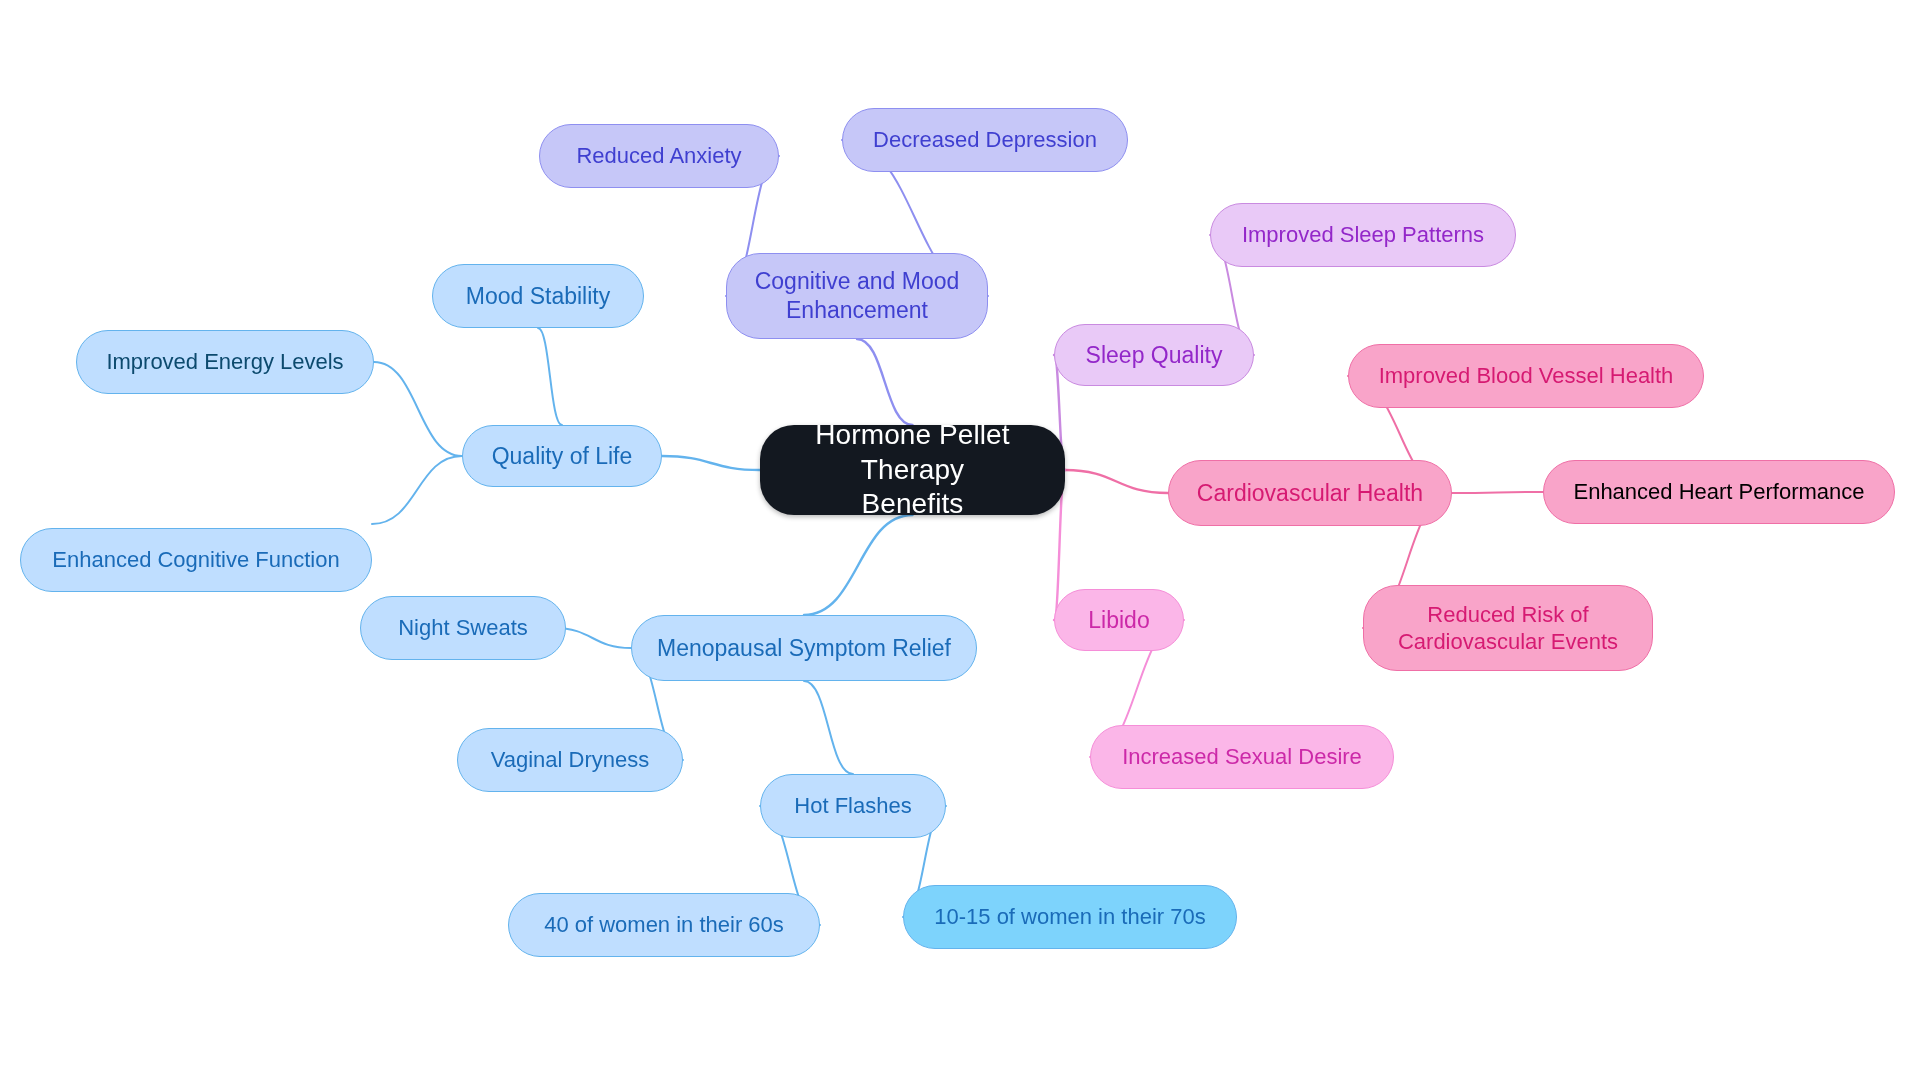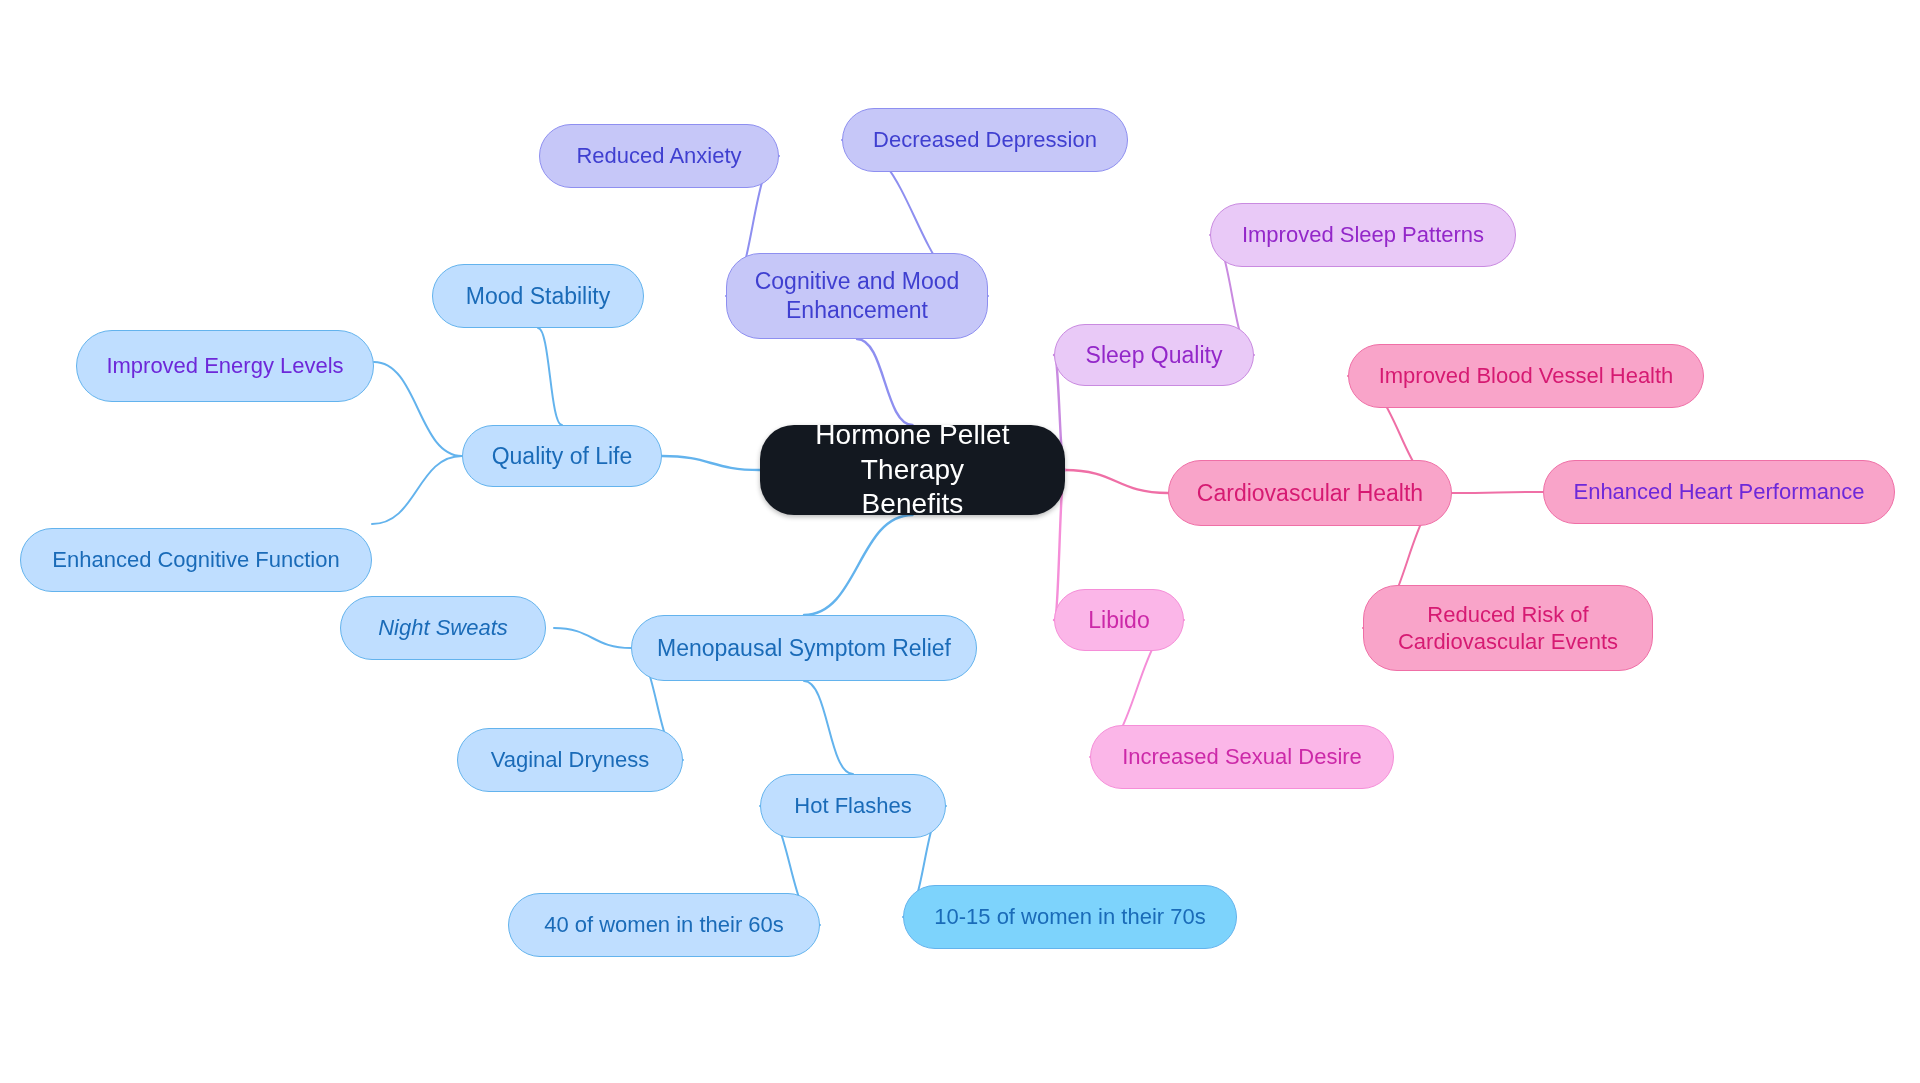--- a/index.html
+++ b/index.html
@@ -85,36 +85,36 @@
       <path d="M 631 648 C 592.5 648, 592.5 628, 554 628" fill="none" stroke="#63b3ed" stroke-width="2" stroke-linecap="round"></path>
       <path d="M 631 648 C 657 648, 657 760, 683 760" fill="none" stroke="#63b3ed" stroke-width="2" stroke-linecap="round"></path>
       <path d="M 804 681 C 828.5 681, 828.5 774, 853 774" fill="none" stroke="#63b3ed" stroke-width="2" stroke-linecap="round"></path>
       <path d="M 760 806 C 790 806, 790 925, 820 925" fill="none" stroke="#63b3ed" stroke-width="2" stroke-linecap="round"></path>
       <path d="M 946 806 C 924.5 806, 924.5 917, 903 917" fill="none" stroke="#63b3ed" stroke-width="2" stroke-linecap="round"></path>
     </svg>
   <div id="node-layer">
       <div class="node root two-line" style="left: 760px; top: 425px; width: 305px; height: 90px; background: rgb(19, 24, 32); border-color: rgb(19, 24, 32); color: rgb(255, 255, 255);"><span>Hormone Pellet Therapy
 Benefits</span></div>
       <div class="node branch" style="left: 462px; top: 425px; width: 200px; height: 62px; background: rgb(191, 222, 255); border-color: rgb(99, 179, 237); color: rgb(26, 107, 184);"><span>Quality of Life</span></div>
-      <div class="node leaf" style="left: 76px; top: 330px; width: 298px; height: 72px; background: rgb(191, 222, 255); border-color: rgb(99, 179, 237); color: #6d28d9;"><span>Improved Energy Levels</span></div>
+      <div class="node leaf" style="left: 76px; top: 330px; width: 298px; height: 64px; background: rgb(191, 222, 255); border-color: rgb(99, 179, 237); color: #0c4a6e;"><span>Improved Energy Levels</span></div>
       <div class="node leaf" style="left: 20px; top: 492px; width: 352px; height: 64px; background: rgb(191, 222, 255); border-color: rgb(99, 179, 237); color: rgb(26, 107, 184); margin-top: 36px;"><span>Enhanced Cognitive Function</span></div>
       <div class="node branch two-line" style="left: 726px; top: 253px; width: 262px; height: 86px; background: rgb(198, 199, 248); border-color: rgb(142, 143, 240); color: rgb(63, 63, 208);"><span>Cognitive and Mood
 Enhancement</span></div>
       <div class="node leaf" style="left: 539px; top: 124px; width: 240px; height: 64px; background: rgb(198, 199, 248); border-color: rgb(142, 143, 240); color: rgb(63, 63, 208);"><span>Reduced Anxiety</span></div>
       <div class="node leaf" style="left: 842px; top: 108px; width: 286px; height: 64px; background: rgb(198, 199, 248); border-color: rgb(142, 143, 240); color: rgb(63, 63, 208); text-align: center;"><span>Decreased Depression</span></div>
       <div class="node branch" style="left: 432px; top: 264px; width: 212px; height: 64px; background: rgb(191, 222, 255); border-color: rgb(99, 179, 237); color: rgb(26, 107, 184);"><span>Mood Stability</span></div>
       <div class="node branch" style="left: 1054px; top: 324px; width: 200px; height: 62px; background: rgb(233, 201, 247); border-color: rgb(201, 138, 224); color: rgb(147, 39, 201);"><span>Sleep Quality</span></div>
       <div class="node leaf" style="left: 1210px; top: 203px; width: 306px; height: 64px; background: rgb(233, 201, 247); border-color: rgb(201, 138, 224); color: rgb(147, 39, 201);"><span>Improved Sleep Patterns</span></div>
       <div class="node branch" style="left: 1168px; top: 460px; width: 284px; height: 66px; background: rgb(249, 164, 201); border-color: rgb(239, 111, 166); color: rgb(214, 26, 114); text-align: right;"><span>Cardiovascular Health</span></div>
       <div class="node leaf" style="left: 1348px; top: 344px; width: 356px; height: 64px; background: rgb(249, 164, 201); border-color: rgb(239, 111, 166); color: rgb(214, 26, 114);"><span>Improved Blood Vessel Health</span></div>
-      <div class="node leaf" style="left: 1543px; top: 460px; width: 352px; height: 64px; background: rgb(249, 164, 201); border-color: rgb(239, 111, 166); color: #6d28d9;"><span>Enhanced Heart Performance</span></div>
+      <div class="node leaf" style="left: 1543px; top: 460px; width: 352px; height: 64px; background: rgb(249, 164, 201); border-color: rgb(239, 111, 166); color: #000000;"><span>Enhanced Heart Performance</span></div>
       <div class="node leaf two-line" style="left: 1363px; top: 585px; width: 290px; height: 86px; background: rgb(249, 164, 201); border-color: rgb(239, 111, 166); color: rgb(214, 26, 114);"><span>Reduced Risk of
 Cardiovascular Events</span></div>
       <div class="node branch" style="left: 1054px; top: 589px; width: 130px; height: 62px; background: rgb(251, 182, 232); border-color: rgb(245, 142, 216); color: rgb(204, 41, 168);"><span>Libido</span></div>
       <div class="node leaf" style="left: 1090px; top: 725px; width: 304px; height: 64px; background: rgb(251, 182, 232); border-color: rgb(245, 142, 216); color: rgb(204, 41, 168);"><span>Increased Sexual Desire</span></div>
       <div class="node branch" style="left: 631px; top: 615px; width: 346px; height: 66px; background: rgb(191, 222, 255); border-color: rgb(99, 179, 237); color: rgb(26, 107, 184);"><span>Menopausal Symptom Relief</span></div>
-      <div class="node leaf" style="left: 340px; top: 596px; width: 206px; height: 64px; background: rgb(191, 222, 255); border-color: rgb(99, 179, 237); color: rgb(26, 107, 184); font-style: italic;"><span>Night Sweats</span></div>
+      <div class="node leaf" style="left: 360px; top: 596px; width: 206px; height: 64px; background: rgb(191, 222, 255); border-color: rgb(99, 179, 237); color: rgb(26, 107, 184);"><span>Night Sweats</span></div>
       <div class="node leaf" style="left: 457px; top: 728px; width: 226px; height: 64px; background: rgb(191, 222, 255); border-color: rgb(99, 179, 237); color: rgb(26, 107, 184);"><span>Vaginal Dryness</span></div>
       <div class="node leaf" style="left: 760px; top: 774px; width: 186px; height: 64px; background: rgb(191, 222, 255); border-color: rgb(99, 179, 237); color: rgb(26, 107, 184);"><span>Hot Flashes</span></div>
       <div class="node leaf" style="left: 508px; top: 893px; width: 312px; height: 64px; background: rgb(191, 222, 255); border-color: rgb(99, 179, 237); color: rgb(26, 107, 184);"><span>40 of women in their 60s</span></div>
       <div class="node leaf" style="left: 903px; top: 885px; width: 334px; height: 64px; background: #7dd3fc; border-color: rgb(99, 179, 237); color: rgb(26, 107, 184);"><span>10-15 of women in their 70s</span></div>
     </div>
 </div>
 
 </body></html>

